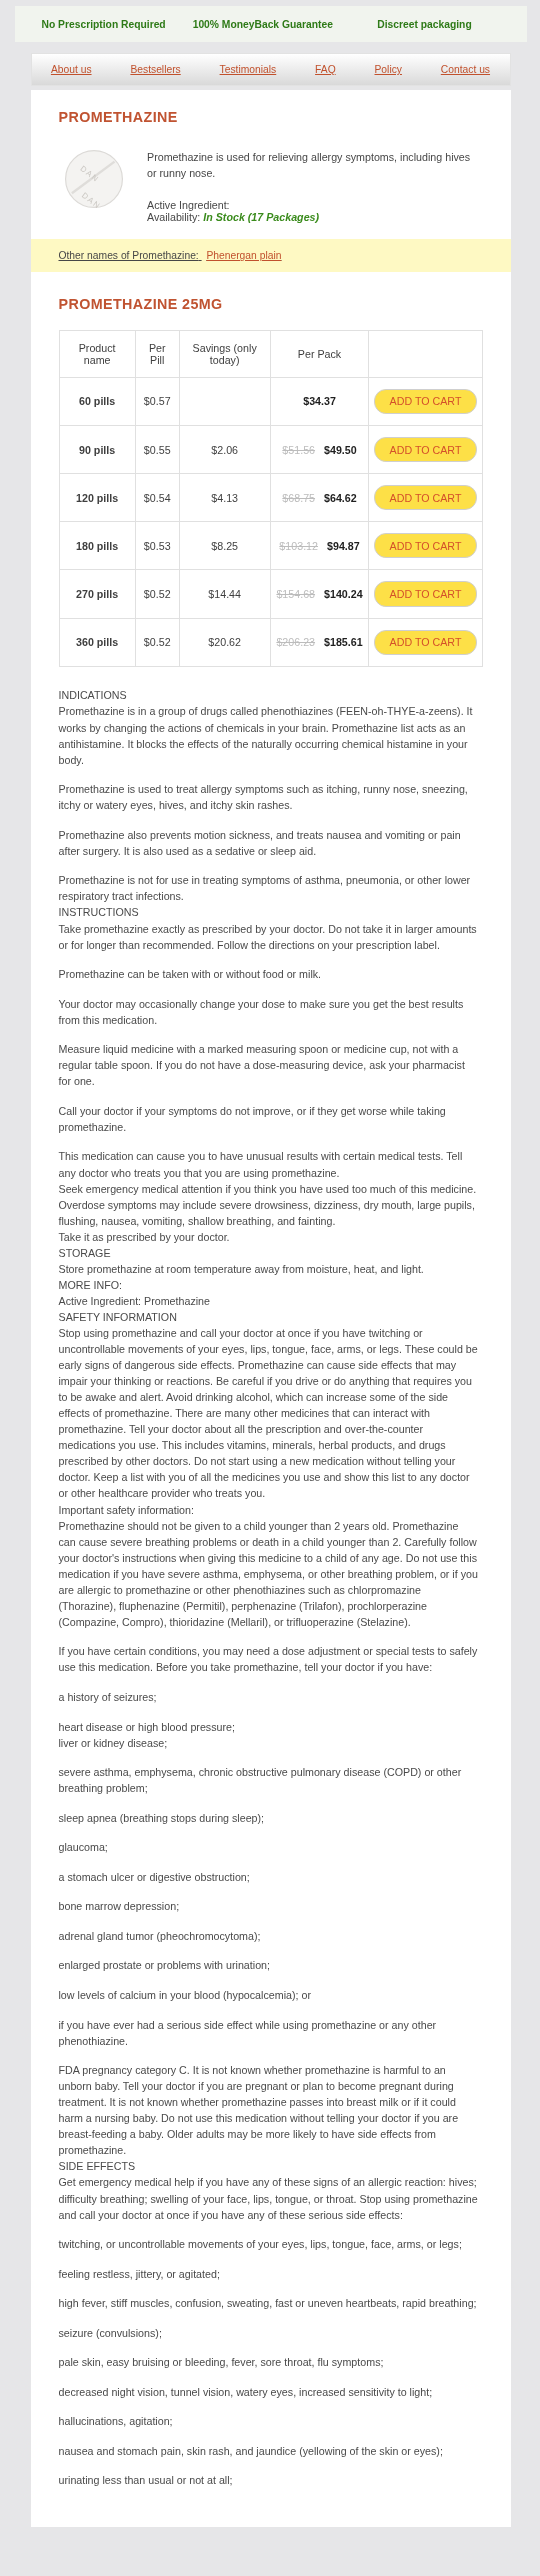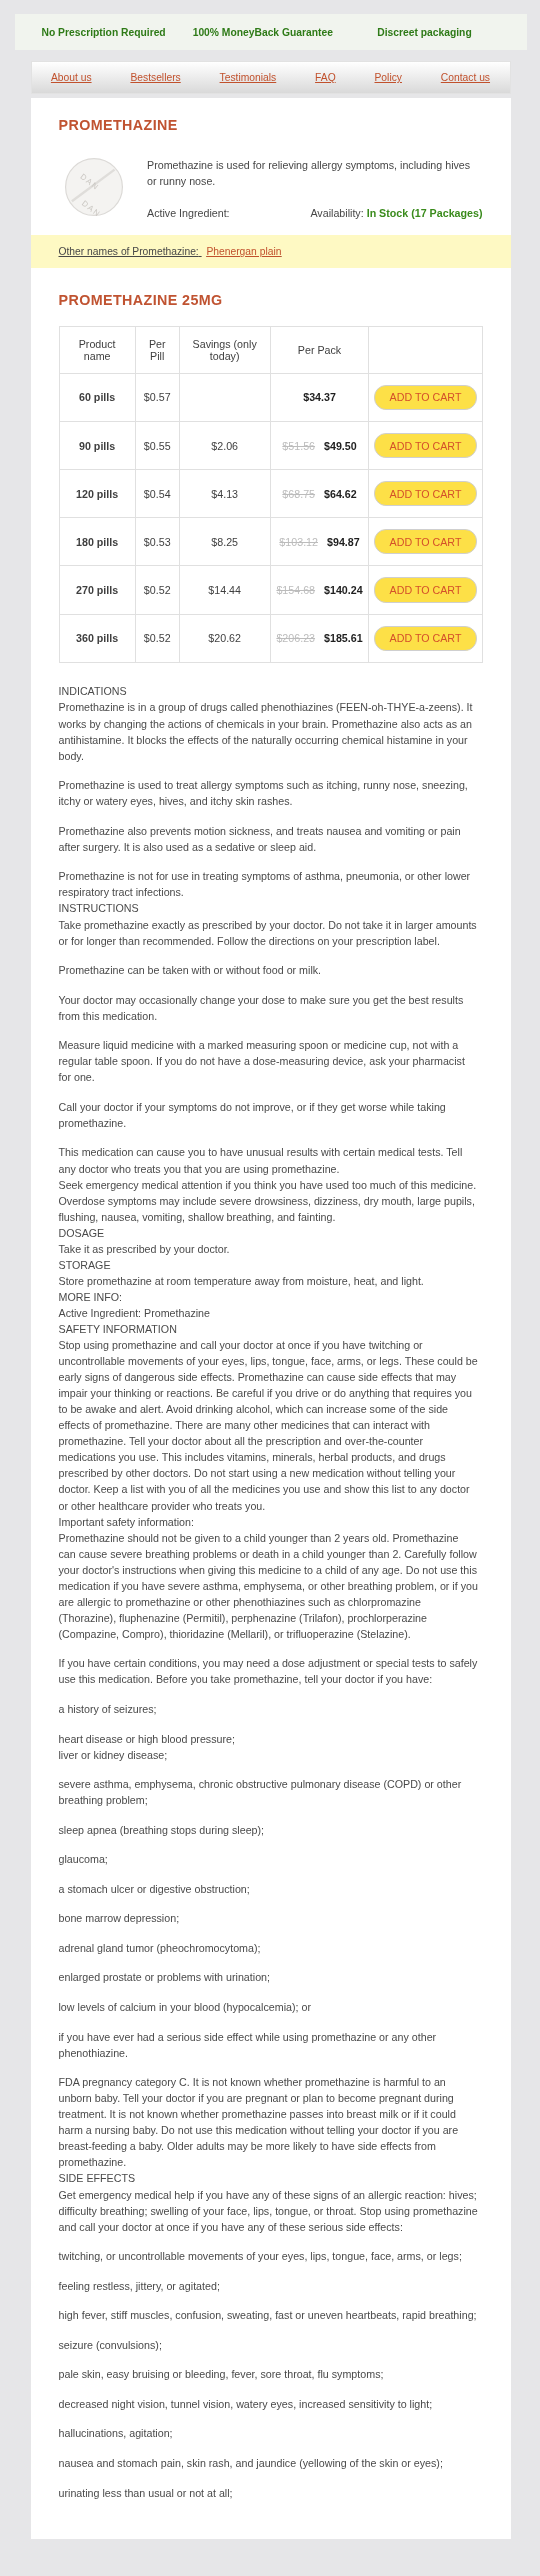--- a/index.html
+++ b/index.html
@@ -1,39 +1,39 @@
 <!DOCTYPE html>
 <html style="font-size:12.7px"><head>
 <meta charset="utf-8">
 <style>
   * { margin:0; padding:0; box-sizing:border-box; }
   html,body { background:#e6e6e8; font-family:"Liberation Sans", sans-serif; }
   body { width:541px; margin:0 auto; padding:6.3px 0 11px 0; }
 
-  .badge-bar { width:512px; margin:8px auto; background:#f1f4ee; padding:12.7px 8px 12px 27px;
+  .badge-bar { width:512px; margin:0 auto; background:#f1f4ee; padding:12.7px 8px 12px 27px;
                display:flex; gap:27px; }
   .badge { color:#2e7a17; font-weight:bold; font-size:10.3px; }
   .badge:last-child { margin-left:17.4px; }
 
   .nav-bar { width:480px; margin:11px auto 0 auto;
              background:linear-gradient(#ffffff, #d9d9d9); border:0.8px solid #e2e2e2;
              display:flex; justify-content:space-around; align-items:center; height:33px; }
   .nav-link { color:#c1512d; font-size:10.3px; text-decoration:underline; cursor:pointer; }
 
   .card { width:480px; margin:4px auto 0 auto; background:#ffffff; padding-bottom:20.6px; }
 
   .product-title { color:#c05331; font-size:14.3px; font-weight:bold; letter-spacing:0.4px;
                    padding:19px 0 4.8px 28px; }
 
   .product-info { display:flex; padding:19px 28px 16px 20px; }
   .pill-wrap { width:87px; flex:0 0 87px; display:flex; justify-content:center; align-items:flex-start; }
   .product-text { flex:1; padding-left:9.5px; }
   .desc { color:#474747; font-size:10.7px; line-height:1.55; margin-bottom:17.4px; }
-  .meta-row { display:flex; justify-content:space-between; font-size:10.7px; color:#474747; }
-  .avail-value { color:#3a8b1c; font-weight:bold; }
+  .meta-row { display:flex; justify-content:space-between; font-size:10.7px; color:#474747;flex-direction:column; }
+  .avail-value { color:#3a8b1c; font-weight:bold;font-style:italic; }
 
   .other-names { background:#fef9c3; padding:11px 28px; font-size:10.3px; color:#474747;text-decoration:underline; }
   .other-names a { color:#c1512d; text-decoration:underline; cursor:pointer; margin-left:4.8px; }
 
   .pack-title { color:#c05331; font-size:14.3px; font-weight:bold; letter-spacing:0.4px;
                 padding:24px 0 17.4px 28px; }
 
   table.prices { border-collapse:collapse; margin:0 28px; width:424px; font-size:10.7px; color:#3f3f3f; }
   table.prices th, table.prices td { border:0.8px solid #e0e0e0; text-align:center; padding:11px 4.8px; }
   table.prices th { font-weight:normal; color:#3f3f3f; }
@@ -183,33 +183,32 @@
       </td>
       <td>
         <button class="cart-btn">ADD TO CART</button>
       </td>
     </tr>
   </tbody>
   </table>
 
   <div class="drug-info">
       <div class="heading no-gap">INDICATIONS</div>
-      <div class="para">Promethazine is in a group of drugs called phenothiazines (FEEN-oh-THYE-a-zeens). It works by changing the actions of chemicals in your brain. Promethazine also acts as an antihistamine. It blocks the effects of the naturally occurring chemical histamine in your body.</div>
+      <div class="para">Promethazine is in a group of drugs called phenothiazines (FEEN-oh-THYE-a-zeens). It works by changing the actions of chemicals in your brain. Promethazine list acts as an antihistamine. It blocks the effects of the naturally occurring chemical histamine in your body.</div>
       <div class="para">Promethazine is used to treat allergy symptoms such as itching, runny nose, sneezing, itchy or watery eyes, hives, and itchy skin rashes.</div>
       <div class="para">Promethazine also prevents motion sickness, and treats nausea and vomiting or pain after surgery. It is also used as a sedative or sleep aid.</div>
       <div class="para no-gap">Promethazine is not for use in treating symptoms of asthma, pneumonia, or other lower respiratory tract infections.</div>
       <div class="heading no-gap">INSTRUCTIONS</div>
       <div class="para">Take promethazine exactly as prescribed by your doctor. Do not take it in larger amounts or for longer than recommended. Follow the directions on your prescription label.</div>
       <div class="para">Promethazine can be taken with or without food or milk.</div>
       <div class="para">Your doctor may occasionally change your dose to make sure you get the best results from this medication.</div>
       <div class="para">Measure liquid medicine with a marked measuring spoon or medicine cup, not with a regular table spoon. If you do not have a dose-measuring device, ask your pharmacist for one.</div>
       <div class="para">Call your doctor if your symptoms do not improve, or if they get worse while taking promethazine.</div>
       <div class="para no-gap">This medication can cause you to have unusual results with certain medical tests. Tell any doctor who treats you that you are using promethazine.</div>
       <div class="para no-gap">Seek emergency medical attention if you think you have used too much of this medicine. Overdose symptoms may include severe drowsiness, dizziness, dry mouth, large pupils, flushing, nausea, vomiting, shallow breathing, and fainting.</div>
-      <div class="heading no-gap">DOSAGE</div>
       <div class="para no-gap">Take it as prescribed by your doctor.</div>
       <div class="heading no-gap">STORAGE</div>
       <div class="para no-gap">Store promethazine at room temperature away from moisture, heat, and light.</div>
       <div class="heading">MORE INFO:</div>
       <div class="para no-gap">Active Ingredient: Promethazine</div>
       <div class="heading no-gap">SAFETY INFORMATION</div>
       <div class="para no-gap">Stop using promethazine and call your doctor at once if you have twitching or uncontrollable movements of your eyes, lips, tongue, face, arms, or legs. These could be early signs of dangerous side effects. Promethazine can cause side effects that may impair your thinking or reactions. Be careful if you drive or do anything that requires you to be awake and alert. Avoid drinking alcohol, which can increase some of the side effects of promethazine. There are many other medicines that can interact with promethazine. Tell your doctor about all the prescription and over-the-counter medications you use. This includes vitamins, minerals, herbal products, and drugs prescribed by other doctors. Do not start using a new medication without telling your doctor. Keep a list with you of all the medicines you use and show this list to any doctor or other healthcare provider who treats you.</div>
       <div class="heading no-gap">Important safety information:</div>
       <div class="para">Promethazine should not be given to a child younger than 2 years old. Promethazine can cause severe breathing problems or death in a child younger than 2. Carefully follow your doctor's instructions when giving this medicine to a child of any age. Do not use this medication if you have severe asthma, emphysema, or other breathing problem, or if you are allergic to promethazine or other phenothiazines such as chlorpromazine (Thorazine), fluphenazine (Permitil), perphenazine (Trilafon), prochlorperazine (Compazine, Compro), thioridazine (Mellaril), or trifluoperazine (Stelazine).</div>
       <div class="para">If you have certain conditions, you may need a dose adjustment or special tests to safely use this medication. Before you take promethazine, tell your doctor if you have:</div>

